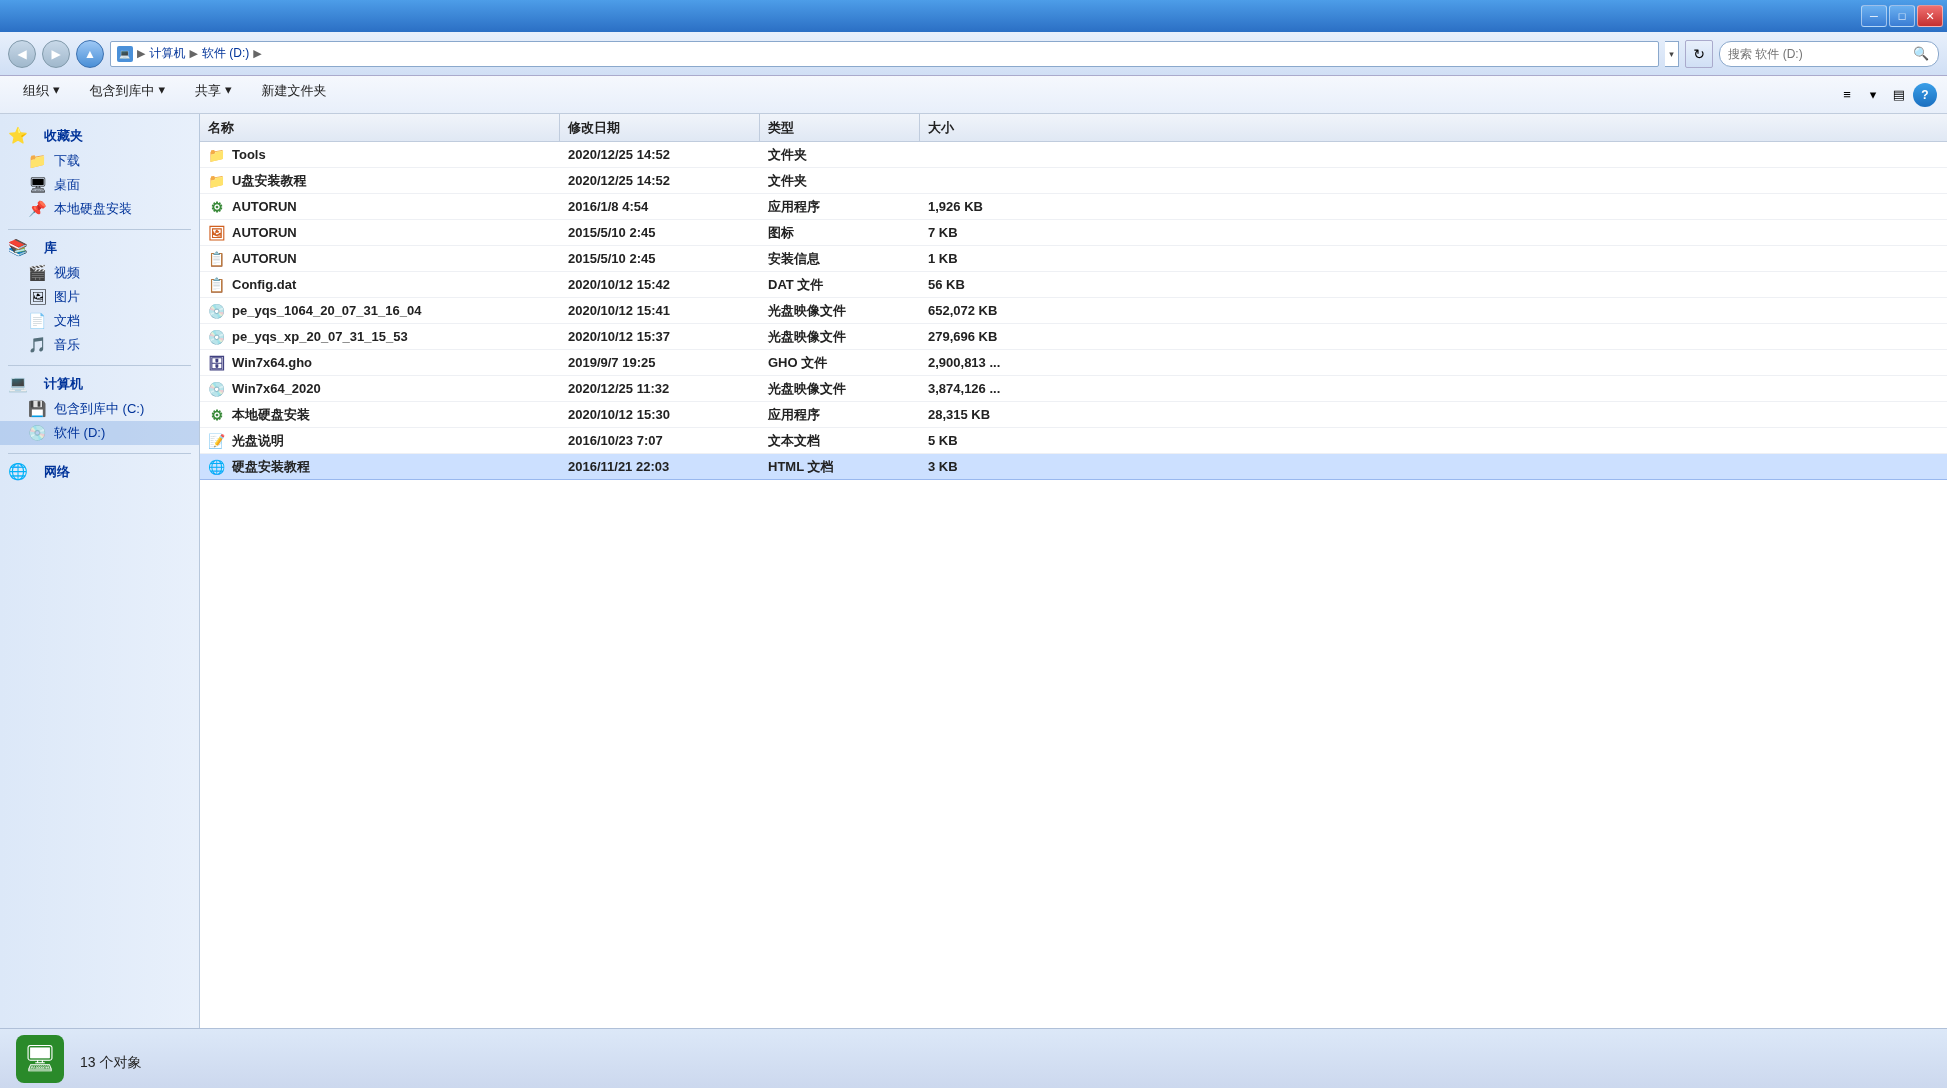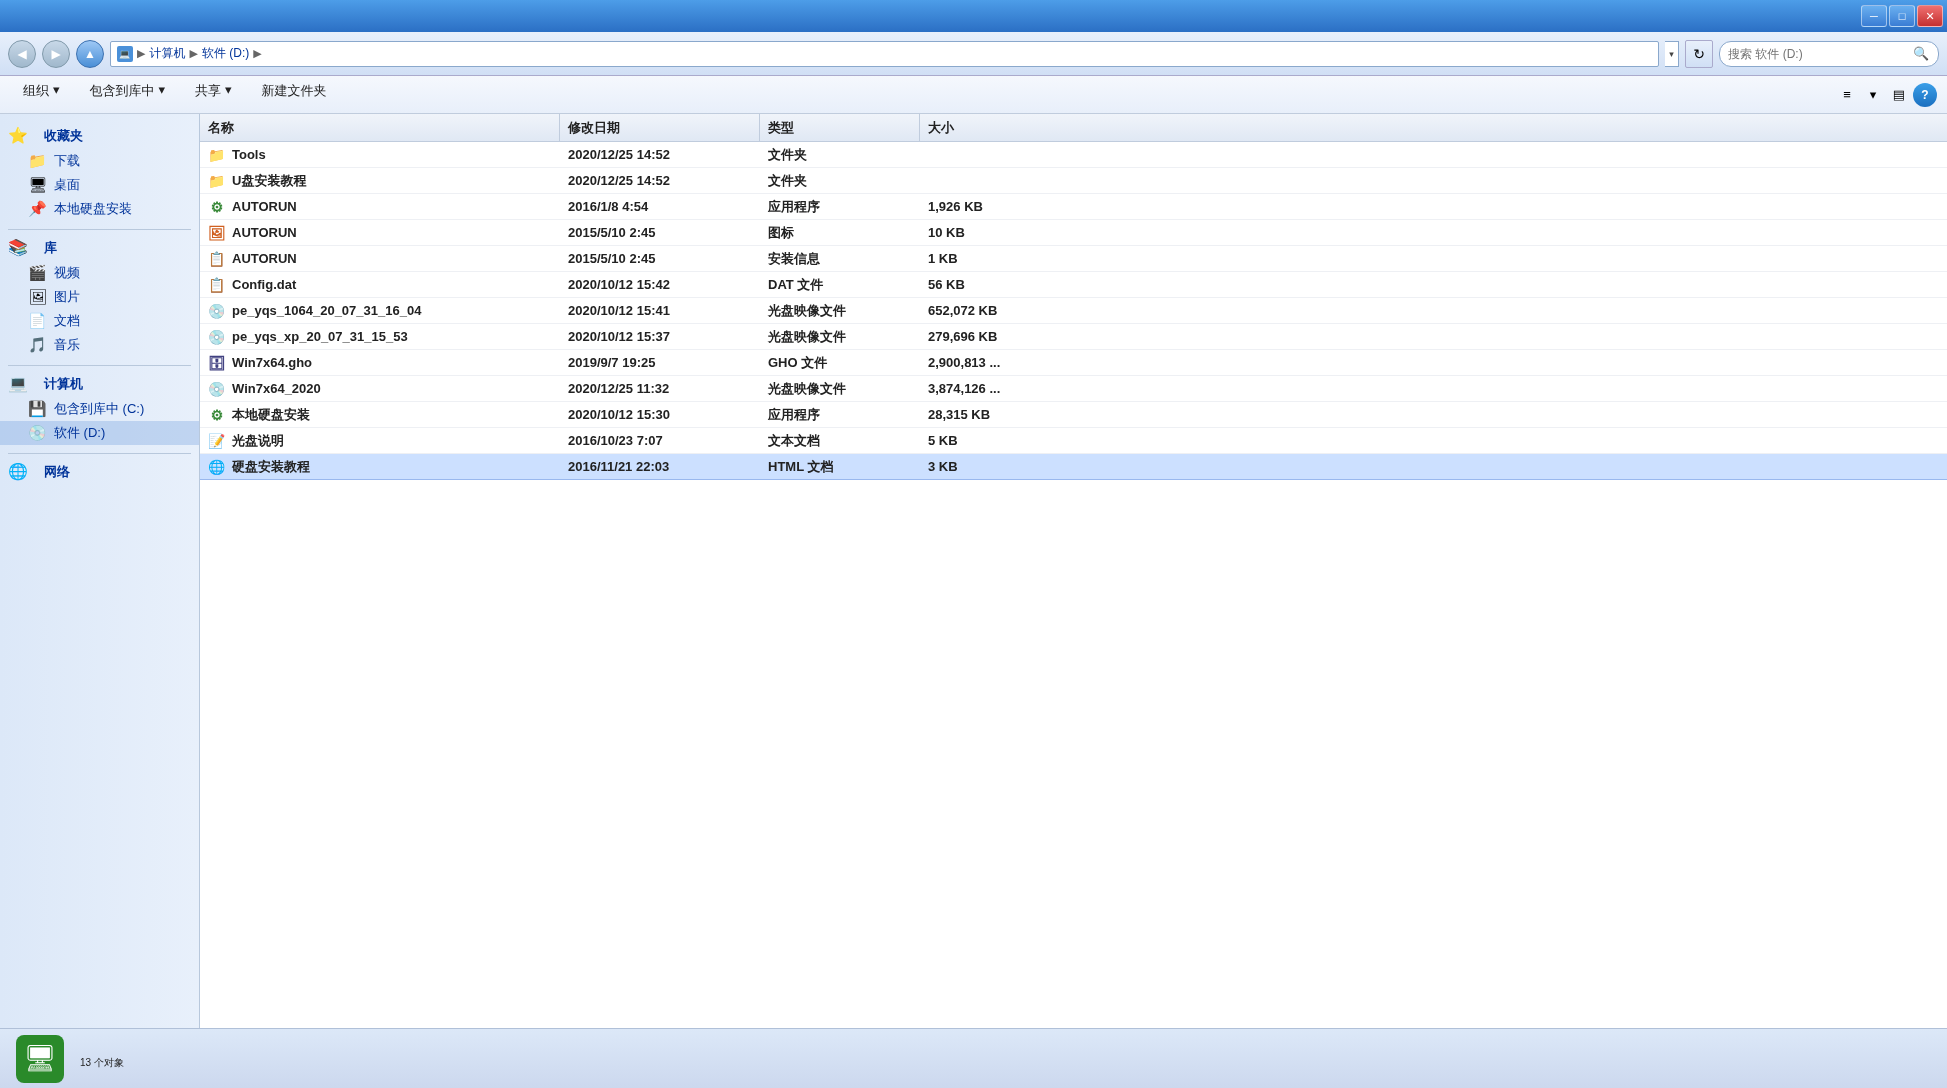--- a/index.html
+++ b/index.html
@@ -359,21 +359,21 @@
       height: 48px;
       background: #2a8a2a;
       border-radius: 8px;
       display: flex;
       align-items: center;
       justify-content: center;
       color: white;
       font-size: 26px;
     }
     .status-text {
-      font-size: 10px;
+      font-size: 14px;
       color: #222;
       margin-top: 8px;
     }
   </style>
 </head>
 <body>
 
 <div class="title-bar">
   <div class="title-bar-buttons">
     <div class="title-btn">─</div>
@@ -536,21 +536,21 @@
       <div class="file-cell">应用程序</div>
       <div class="file-cell">1,926 KB</div>
     </div>
         <div class="file-row">
       <div class="file-cell">
         <span class="file-icon icon-img">🖼</span>
         <span>AUTORUN</span>
       </div>
       <div class="file-cell">2015/5/10 2:45</div>
       <div class="file-cell">图标</div>
-      <div class="file-cell">10 KB</div>
+      <div class="file-cell">7 KB</div>
     </div>
         <div class="file-row">
       <div class="file-cell">
         <span class="file-icon icon-dat">📋</span>
         <span>AUTORUN</span>
       </div>
       <div class="file-cell">2015/5/10 2:45</div>
       <div class="file-cell">安装信息</div>
       <div class="file-cell">1 KB</div>
     </div>

